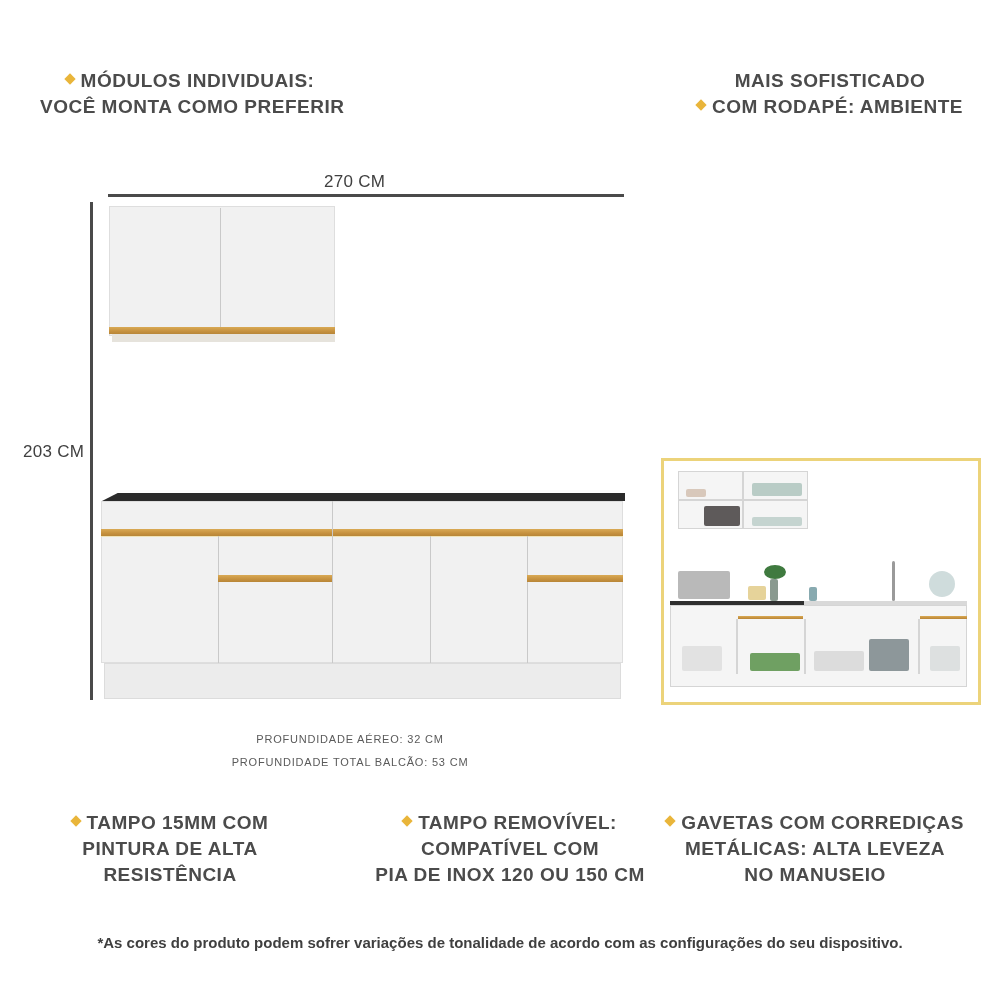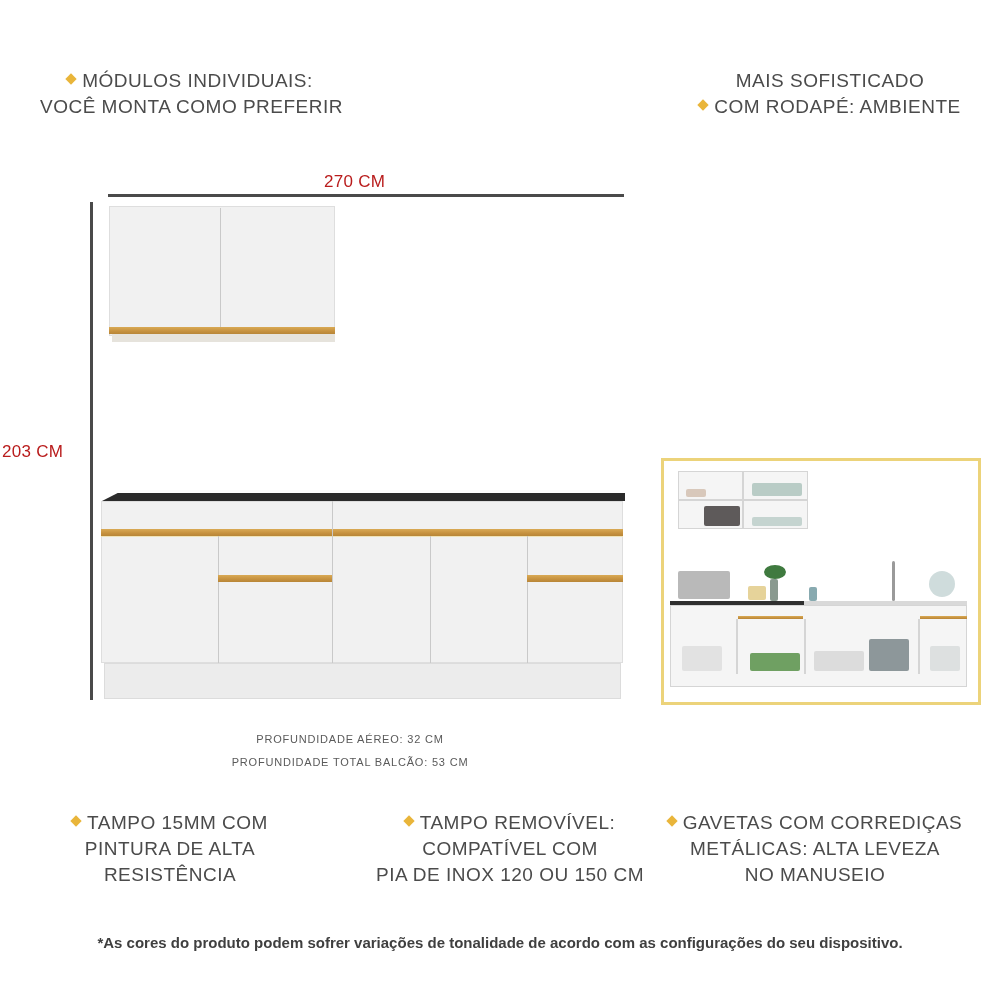--- a/index.html
+++ b/index.html
@@ -1,23 +1,23 @@
 <!DOCTYPE html>
 <html><head>
 <meta charset="utf-8">
 <style>
   html, body { margin:0; padding:0; background:#ffffff; }
   body { width:1000px; height:1000px; position:relative; overflow:hidden;
          font-family:"Liberation Sans", "DejaVu Sans", sans-serif; color:#4a4a4a; }
   .abs { position:absolute; }
-  .feature { position:absolute; text-align:center; font-weight:normal; font-size:19px;
+  .feature { position:absolute; text-align:center; font-weight:bold; font-size:19px;
              line-height:26px; color:#4b4b4b; letter-spacing:0.5px; white-space:nowrap; }
   .diamond { display:inline-block; width:8px; height:8px; background:#e9b53a;
              transform:rotate(45deg); margin-right:7px; vertical-align:middle; position:relative; top:-3px; }
-  .dim-label { position:absolute; font-size:17px; color:#b91c1c; letter-spacing:0.3px; white-space:nowrap; }
+  .dim-label { position:absolute; font-size:17px; color:#404040; letter-spacing:0.3px; white-space:nowrap; }
   .depth { position:absolute; left:150px; width:400px; text-align:center; font-size:11px;
            color:#5a5a5a; letter-spacing:0.8px; line-height:23px; }
   .footnote { position:absolute; left:0; width:1000px; top:934px; text-align:center;
               font-weight:bold; font-size:15px; color:#3f3f3f; }
 
   
   .panel { position:absolute; background:#f1f1f1; border:1px solid #dedede; box-sizing:border-box; }
   .gold { position:absolute; background:linear-gradient(#d9aa55,#c6913f 60%,#b88638); }
   .sep { position:absolute; width:1px; background:#c9c9c9; }
   .countertop { position:absolute; background:#2b2b2b; }
@@ -38,21 +38,21 @@
 <div class="feature" style="left:420px; top:68px; width:200px;">
 </div>
 <div class="feature" style="left:690px; top:68px; width:280px;">
   <div>MAIS SOFISTICADO</div>
   <div><span class="diamond"></span><span>COM RODAPÉ: AMBIENTE</span></div>
 </div>
 
 <div class="dim-label" style="left:324px; top:172px;">270 CM</div>
 <div class="abs" style="left:108px; top:194px; width:516px; height:3px; background:#4a4a4a;"></div>
 <div class="abs" style="left:90px; top:202px; width:3px; height:498px; background:#4a4a4a;"></div>
-<div class="dim-label" style="left:2px; top:442px;">203 CM</div>
+<div class="dim-label" style="left:23px; top:442px;">203 CM</div>
 
 <div>
   <div class="panel" style="left:109px; top:206px; width:226px; height:130px;"></div>
   <div class="sep" style="left:220px; top:208px; height:120px;"></div>
   <div class="gold" style="left:109px; top:327px; width:226px; height:7px;"></div>
   <div class="abs" style="left:112px; top:334px; width:223px; height:8px; background:#e6e3dc;"></div>
 </div>
 
 <div>
   <div class="countertop" style="left:102px; top:493px; width:523px; height:8px; clip-path:polygon(3% 0,100% 0,100% 100%,0 100%);"></div>

